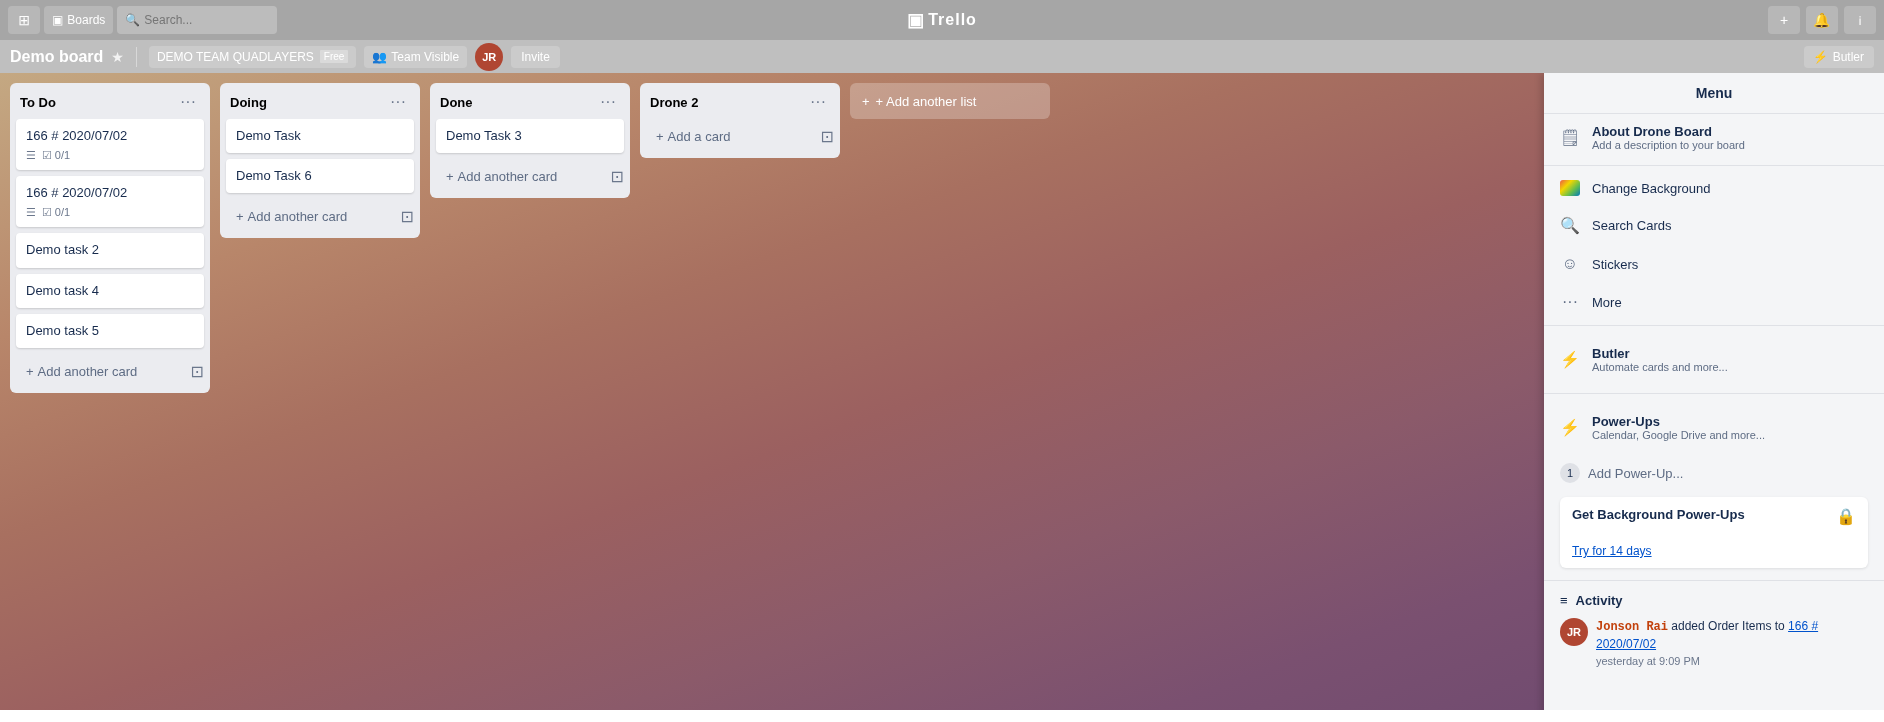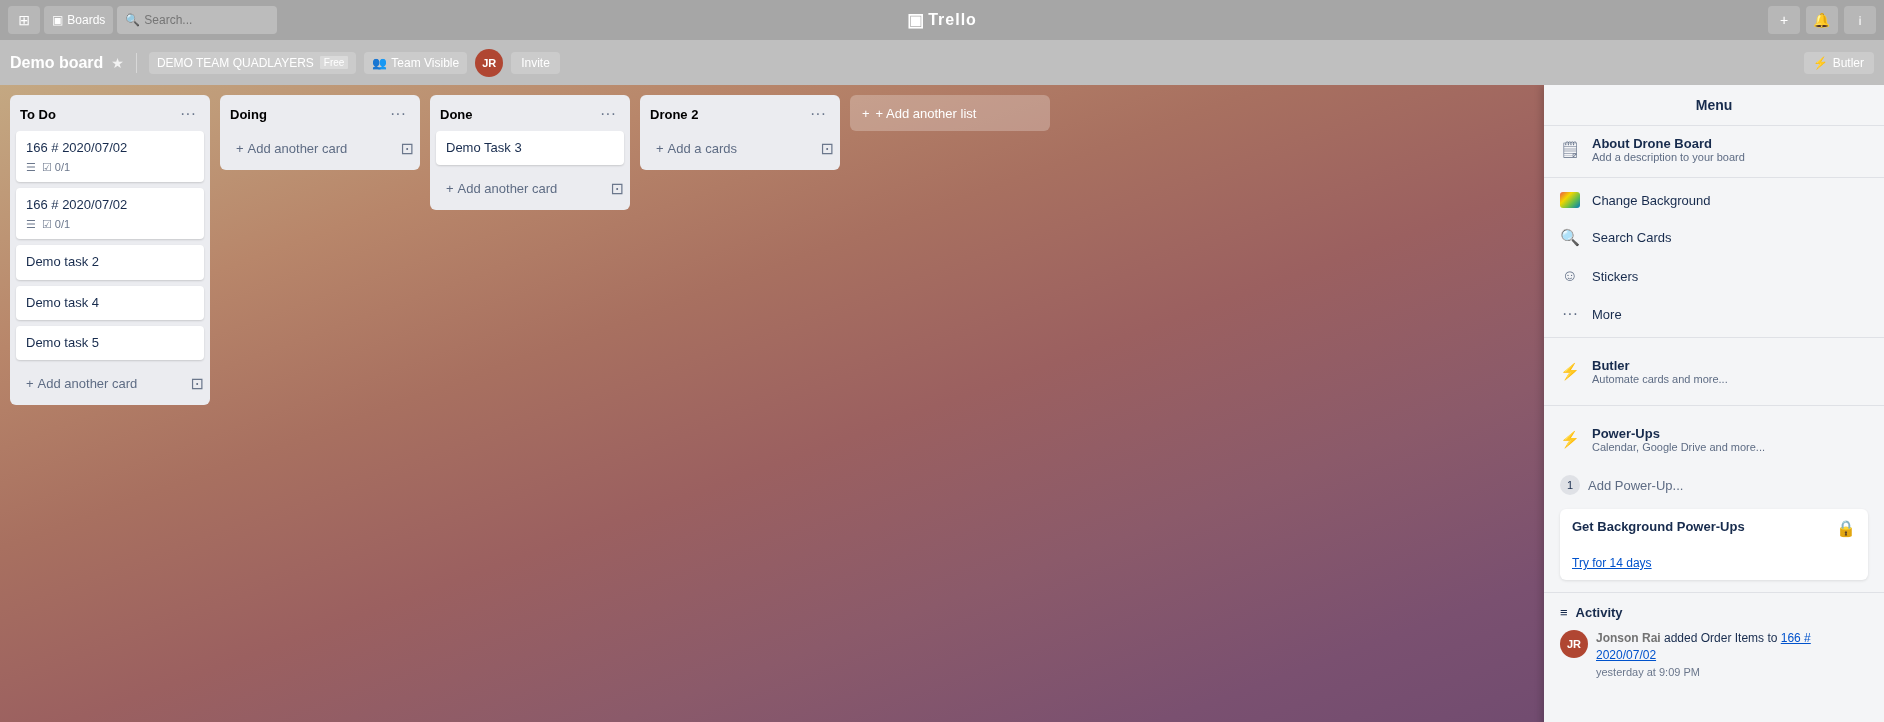--- a/index.html
+++ b/index.html
@@ -28,21 +28,21 @@
       width: 32px; height: 28px;
       cursor: pointer;
       display: flex; align-items: center; justify-content: center;
       font-size: 14px;
     }
     .trello-logo { color: white; font-size: 18px; font-weight: bold; display: flex; align-items: center; gap: 4px; }
 
     
     .boardbar {
       background: rgba(0,0,0,0.25);
-      height: 45px;
+      height: 33px;
       display: flex;
       align-items: center;
       padding: 0 10px;
       gap: 8px;
       z-index: 10;
       position: relative;
     }
     .board-title {
       color: white;
       font-size: 16px;
@@ -258,21 +258,21 @@
     }
     .unlimited-card h4 { font-size: 13px; font-weight: 600; color: #172b4d; margin-bottom: 4px; }
     .unlimited-card p { font-size: 12px; color: #5e6c84; line-height: 1.4; }
     .try-link { color: #0052cc; font-size: 12px; text-decoration: underline; cursor: pointer; margin-top: 22px; display: block; }
     .unlimited-icon { float: right; font-size: 16px; }
     .activity-section { padding: 8px 16px 4px; }
     .activity-title { font-size: 13px; font-weight: 600; color: #172b4d; display: flex; align-items: center; gap: 8px; }
     .activity-item { display: flex; gap: 8px; padding: 6px 16px; }
     .activity-avatar { width: 28px; height: 28px; border-radius: 50%; background: #b04632; color: white; font-size: 11px; font-weight: bold; display: flex; align-items: center; justify-content: center; flex-shrink: 0; }
     .activity-text { font-size: 12px; color: #172b4d; line-height: 1.4; }
-    .activity-text a { font-weight: 600; color: #737373; text-decoration: none; }
+    .activity-text a { font-weight: 600; color: #c2410c; text-decoration: none; font-family: Liberation Mono, monospace; }
     .activity-text .card-link { color: #0052cc; text-decoration: underline; cursor: pointer; }
     .activity-time { font-size: 11px; color: #6b778c; margin-top: 2px; }
 
     
     .board-area {
       position: relative;
       top: 0; left: 0;
       width: 100%;
       height: calc(722px - 40px - 45px);
       overflow: hidden;
@@ -373,20 +373,30 @@
         </div>
         <span class="add-card-template-btn">⊡</span>
       </div>
     </div>
 
     <div class="list">
       <div class="list-header">
         <span class="list-title">Doing</span>
         <button class="list-menu-btn">···</button>
       </div>
+      <div class="list-cards">
+        <div class="card">
+          <div class="card-title">Demo Task</div>
+          <button class="card-edit-btn">✏</button>
+        </div>
+        <div class="card">
+          <div class="card-title">Demo Task 6</div>
+          <button class="card-edit-btn">✏</button>
+        </div>
+      </div>
       <div class="add-card-area">
         <div class="add-card-btn">
           <span>+</span>
           <span>Add another card</span>
         </div>
         <span class="add-card-template-btn">⊡</span>
       </div>
     </div>
 
     <div class="list">
@@ -411,21 +421,21 @@
 
     <div class="list">
       <div class="list-header">
         <span class="list-title">Drone 2</span>
         <button class="list-menu-btn">···</button>
       </div>
       <div class="list-cards"></div>
       <div class="add-card-area">
         <div class="add-card-btn">
           <span>+</span>
-          <span>Add a cards</span>
+          <span>Add a card</span>
         </div>
         <span class="add-card-template-btn">⊡</span>
       </div>
     </div>
 
     <button class="add-list-btn">
       <span>+</span>
       <span>+ Add another list</span>
     </button>
 

